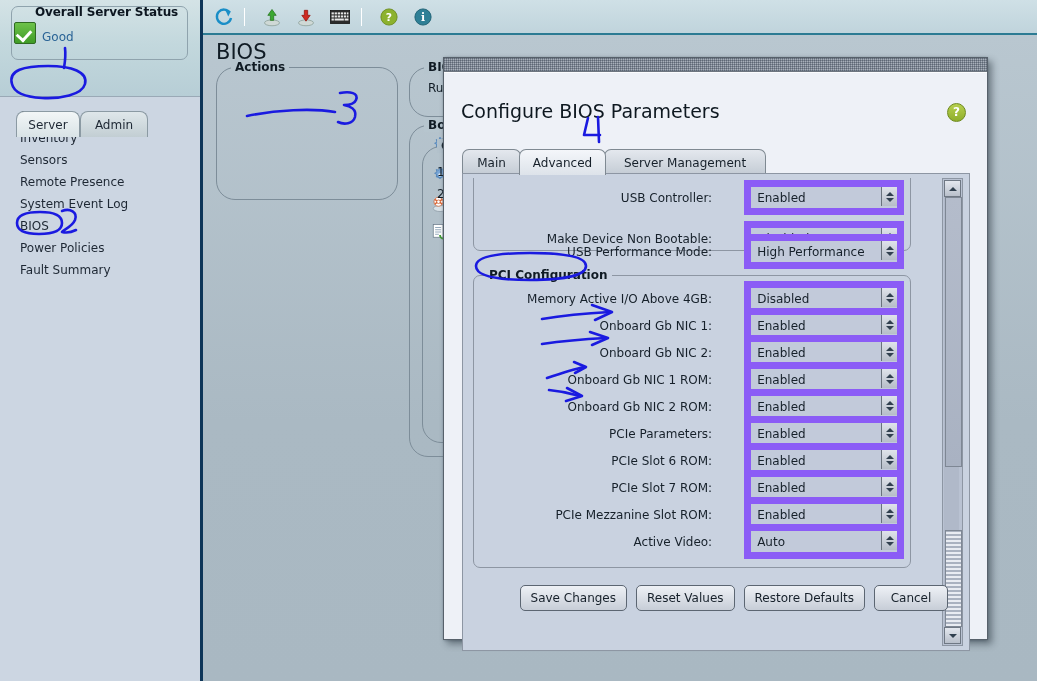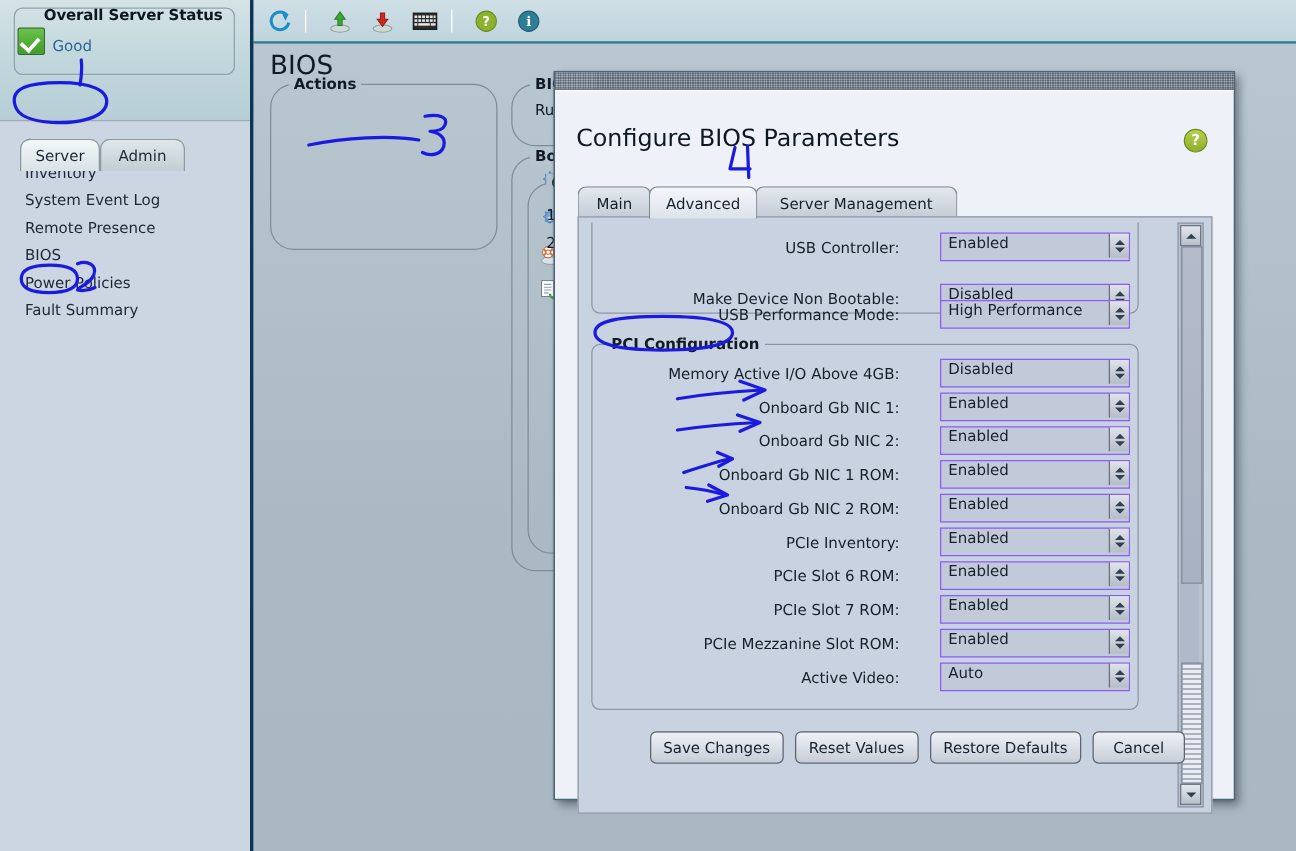--- a/index.html
+++ b/index.html
@@ -93,22 +93,22 @@
      background:#c9d2e0;border:1px solid #8d96a3;}
   .scroll-area{position:absolute;left:4px;top:4px;width:455px;bottom:4px;overflow:hidden;}
   .group{position:absolute;border:1px solid #8d96a3;border-radius:7px;}
   .group-legend{position:absolute;top:-8px;left:11px;font-weight:bold;font-size:12px;
      color:#101b24;background:#c9d2e0;padding:0 4px;}
   .g1{left:6px;top:-16px;width:436px;height:87px;}
   .g2{left:6px;top:97px;width:436px;height:291px;}
 
   .row{position:absolute;left:0;width:430px;height:25px;display:flex;align-items:center;}
   .lbl{width:258px;text-align:right;padding-right:8px;font-size:12px;color:#16202a;}
-  .combo{width:158px;height:21px;border:1px solid #8b5cf6;background:#c2cada;
-     display:flex;position:relative;margin-left:24px;}
+  .combo{width:158px;height:21px;border:7px solid #8b5cf6;background:#c2cada;
+     display:flex;align-items:center;position:relative;margin-left:24px;}
   .combo .val{padding-left:6px;font-size:12px;color:#16202a;}
   .spin{position:absolute;right:0;top:0;width:15px;height:19px;
      background:linear-gradient(180deg,#dfe3ea,#b6bdc8);border-left:1px solid #69727d;
      display:flex;flex-direction:column;align-items:center;justify-content:center;gap:2px;}
   .tri-u{width:0;height:0;border-left:4px solid transparent;border-right:4px solid transparent;
      border-bottom:4px solid #31404f;}
   .tri-d{width:0;height:0;border-left:4px solid transparent;border-right:4px solid transparent;
      border-top:4px solid #31404f;}
 
   .vscroll{position:absolute;right:6px;top:4px;width:19px;bottom:4px;
@@ -154,22 +154,23 @@
         </div>
         <div class="tab unsel">
           <span>Admin</span>
         </div>
       </div>
     </div>
 
     <div class="navlist">
       <div class="navitem" style="margin-top:8px"><span>Summary</span></div>
       <div class="navitem"><span>Inventory</span></div>
+      <div class="navitem"><span>Sensors</span></div>
+      <div class="navitem"><span>Remote Presence</span></div>
       <div class="navitem"><span>System Event Log</span></div>
-      <div class="navitem"><span>Remote Presence</span></div>
       <div class="navitem"><span>BIOS</span></div>
       <div class="navitem"><span>Power Policies</span></div>
       <div class="navitem"><span>Fault Summary</span></div>
     </div>
   </div>
 
   <div class="vdivider"></div>
   <div class="right-of-divider"></div>
 
   <div class="toolbar">
@@ -398,21 +399,21 @@
               <div class="lbl">Onboard Gb NIC 2 ROM:</div>
               <div class="combo">
                 <span class="val">Enabled</span>
                 <span class="spin">
                     <i class="tri-u"></i>
                     <i class="tri-d"></i>
                   </span>
               </div>
             </div>
             <div class="row" style="top:145px">
-              <div class="lbl">PCIe Inventory:</div>
+              <div class="lbl">PCIe Parameters:</div>
               <div class="combo">
                 <span class="val">Enabled</span>
                 <span class="spin">
                     <i class="tri-u"></i>
                     <i class="tri-d"></i>
                   </span>
               </div>
             </div>
             <div class="row" style="top:172px">
               <div class="lbl">PCIe Slot 6 ROM:</div>

